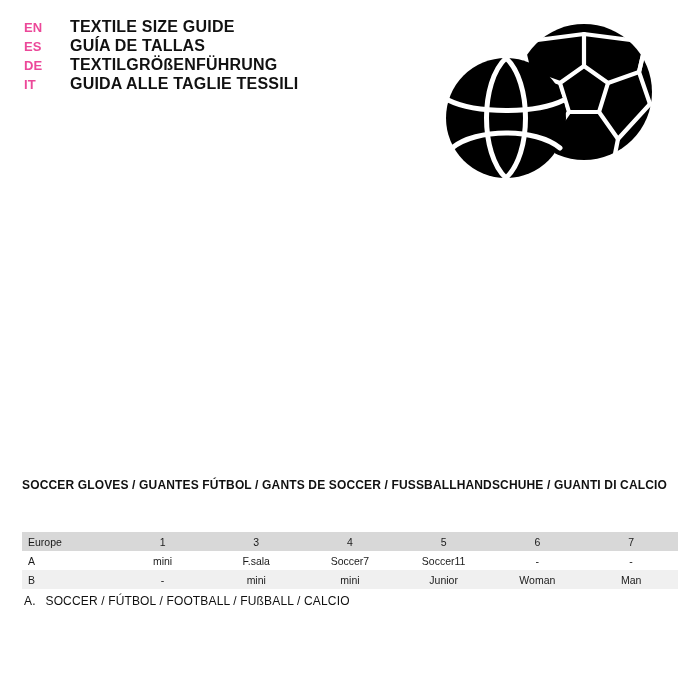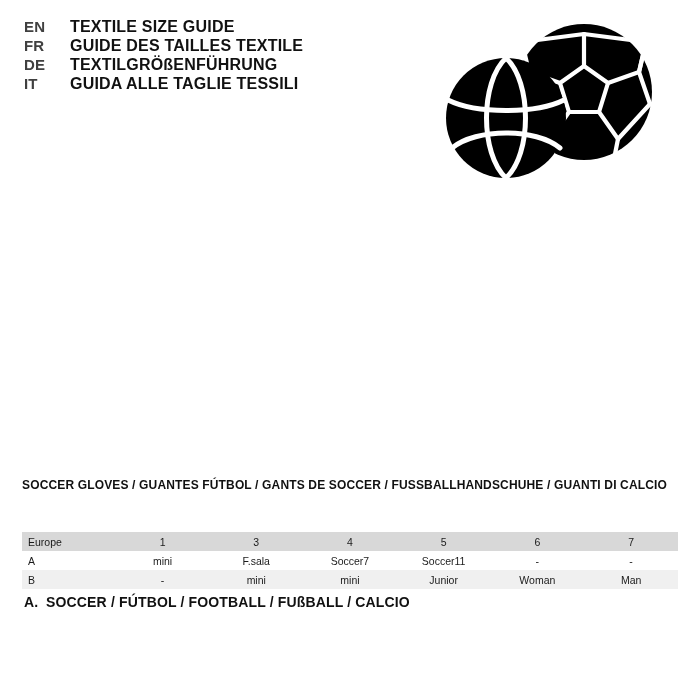--- a/index.html
+++ b/index.html
@@ -23,24 +23,24 @@
     top: 18px;
     width: 330px;
   }
   .lang-row {
     display: flex;
     align-items: baseline;
     height: 19px;
   }
   .lang-code {
     width: 46px;
-    font-size: 15px;
+    font-size: 13px;
     font-weight: bold;
     letter-spacing: 0.2px;
-    color: #404040;
+    color: #ec4899;
   }
   .lang-text {
     font-size: 16px;
     font-weight: bold;
     letter-spacing: 0.2px;
     color: #111;
     white-space: nowrap;
   }
 
   
@@ -96,43 +96,43 @@
   }
 
   
   .legend {
     position: absolute;
     left: 24px;
     top: 594px;
     width: 640px;
   }
   .legend-row {
-    font-size: 14px;
-    font-weight: bold;
+    font-size: 12px;
+    font-weight: normal;
     letter-spacing: 0.15px;
     color: #111;
     height: 20px;
     white-space: nowrap;
   }
   .legend-key {
     display: inline-block;
     width: 18px;
   }
 </style>
 </head>
 <body>
 
 <div class="lang-block">
   <div class="lang-row">
     <span class="lang-code">EN</span>
     <span class="lang-text">TEXTILE SIZE GUIDE</span>
   </div>
   <div class="lang-row">
-    <span class="lang-code">FR</span>
-    <span class="lang-text">GUIDE DES TAILLES TEXTILE</span>
+    <span class="lang-code">ES</span>
+    <span class="lang-text">GUÍA DE TALLAS</span>
   </div>
   <div class="lang-row">
     <span class="lang-code">DE</span>
     <span class="lang-text">TEXTILGRÖßENFÜHRUNG</span>
   </div>
   <div class="lang-row">
     <span class="lang-code">IT</span>
     <span class="lang-text">GUIDA ALLE TAGLIE TESSILI</span>
   </div>
 </div>

